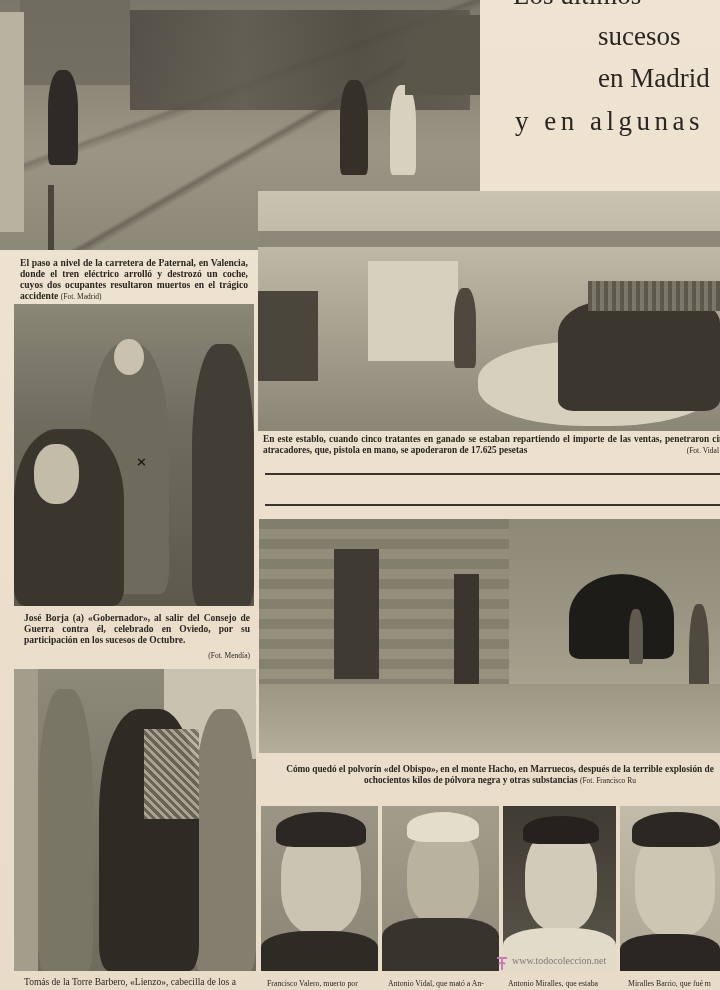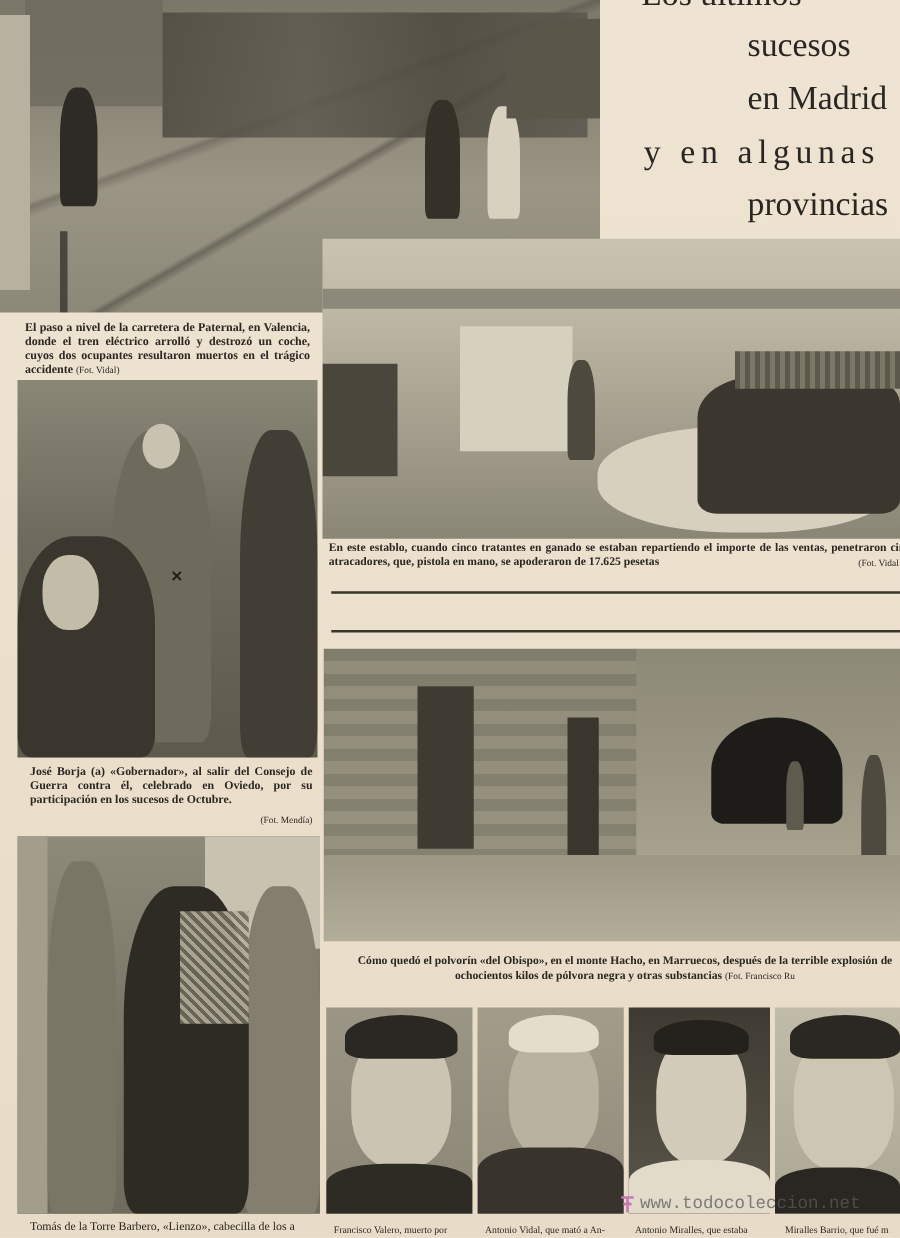--- a/index.html
+++ b/index.html
@@ -17,21 +17,21 @@
       font-size: 9.6px; line-height: 11px; color: #2b2622;
     }
     .caption .credit { font-size: 7.5px; font-weight: normal; }
     .title { position: absolute; font-family: "Liberation Serif", serif; color: #2a2622; font-size: 27px; line-height: 34px; }
     .rule { position: absolute; height: 2px; background: #3a342d; }
     .censor {
       position: absolute; font-family: "DejaVu Sans", sans-serif; font-weight: bold;
       font-size: 12.5px; letter-spacing: 1.2px; color: #2a2520; white-space: nowrap;
     }
     .watermark {
-      position: absolute; font-family: Liberation Mono, monospace; font-size: 14px; color: rgba(90,90,90,0.75);
+      position: absolute; font-family: Liberation Serif, serif; font-size: 10px; color: rgba(90,90,90,0.75);
       white-space: nowrap;
     }
     .wm-icon { position: absolute; width: 14px; height: 16px; }
     .figure { position: absolute; border-radius: 40% 40% 10% 10%; }
   </style>
 </head>
 <body>
 
 <div class="page">
 
@@ -45,25 +45,24 @@
     <div class="figure" style="left:340px;top:80px;width:28px;height:95px;background:#353129;"></div>
     <div class="figure" style="left:390px;top:85px;width:26px;height:90px;background:#d8d1c0;"></div>
     <div style="position:absolute;left:405px;top:15px;width:75px;height:80px;background:#5a564a;clip-path:polygon(0 35%,45% 0,100% 0,100% 100%,0 100%);"></div>
     <div style="position:absolute;left:48px;top:185px;width:6px;height:65px;background:#4a463d;"></div>
   </div>
 
   <div class="title" style="left:513px;top:-22px;">Los últimos</div>
   <div class="title" style="left:598px;top:19px;">sucesos</div>
   <div class="title" style="left:515px;top:104px;letter-spacing:4.5px;">y en algunas</div>
   <div class="title" style="left:598px;top:61px;">en Madrid</div>
-  <div class="title" style="left:598px;top:146px;">provincias</div>
 
   <div class="caption" style="left:20px;top:257px;width:228px;text-align:justify;">
     <span>El paso a nivel de la carretera de Paternal, en Valencia, donde el tren eléctrico arrolló y destrozó un coche, cuyos dos ocupantes resultaron muertos en el trágico accidente</span>
-    <span class="credit">(Fot. Vidal)</span>
+    <span class="credit">(Fot. Madrid)</span>
   </div>
 
   <div class="photo" style="left:258px;top:191px;width:462px;height:240px;background:linear-gradient(180deg,#c9c3b2 0%,#bdb7a6 25%,#a9a392 55%,#8a8676 100%);">
     <div style="position:absolute;left:0;top:40px;width:462px;height:16px;background:#6b675a;opacity:.6;"></div>
     <div style="position:absolute;left:110px;top:70px;width:90px;height:100px;background:#d6d0bf;"></div>
     <div style="position:absolute;left:0;top:100px;width:60px;height:90px;background:#4a463c;"></div>
     <div class="figure" style="left:196px;top:97px;width:22px;height:80px;background:#4d493f;"></div>
     <div style="position:absolute;left:220px;top:150px;width:240px;height:85px;background:#d7d0bf;border-radius:45%;"></div>
     <div style="position:absolute;left:300px;top:110px;width:162px;height:110px;background:#3b372f;border-radius:30% 20% 10% 10%;"></div>
     <div style="position:absolute;left:330px;top:90px;width:132px;height:30px;background:repeating-linear-gradient(90deg,#5c584c 0 4px,#7c7868 4px 8px);"></div>

